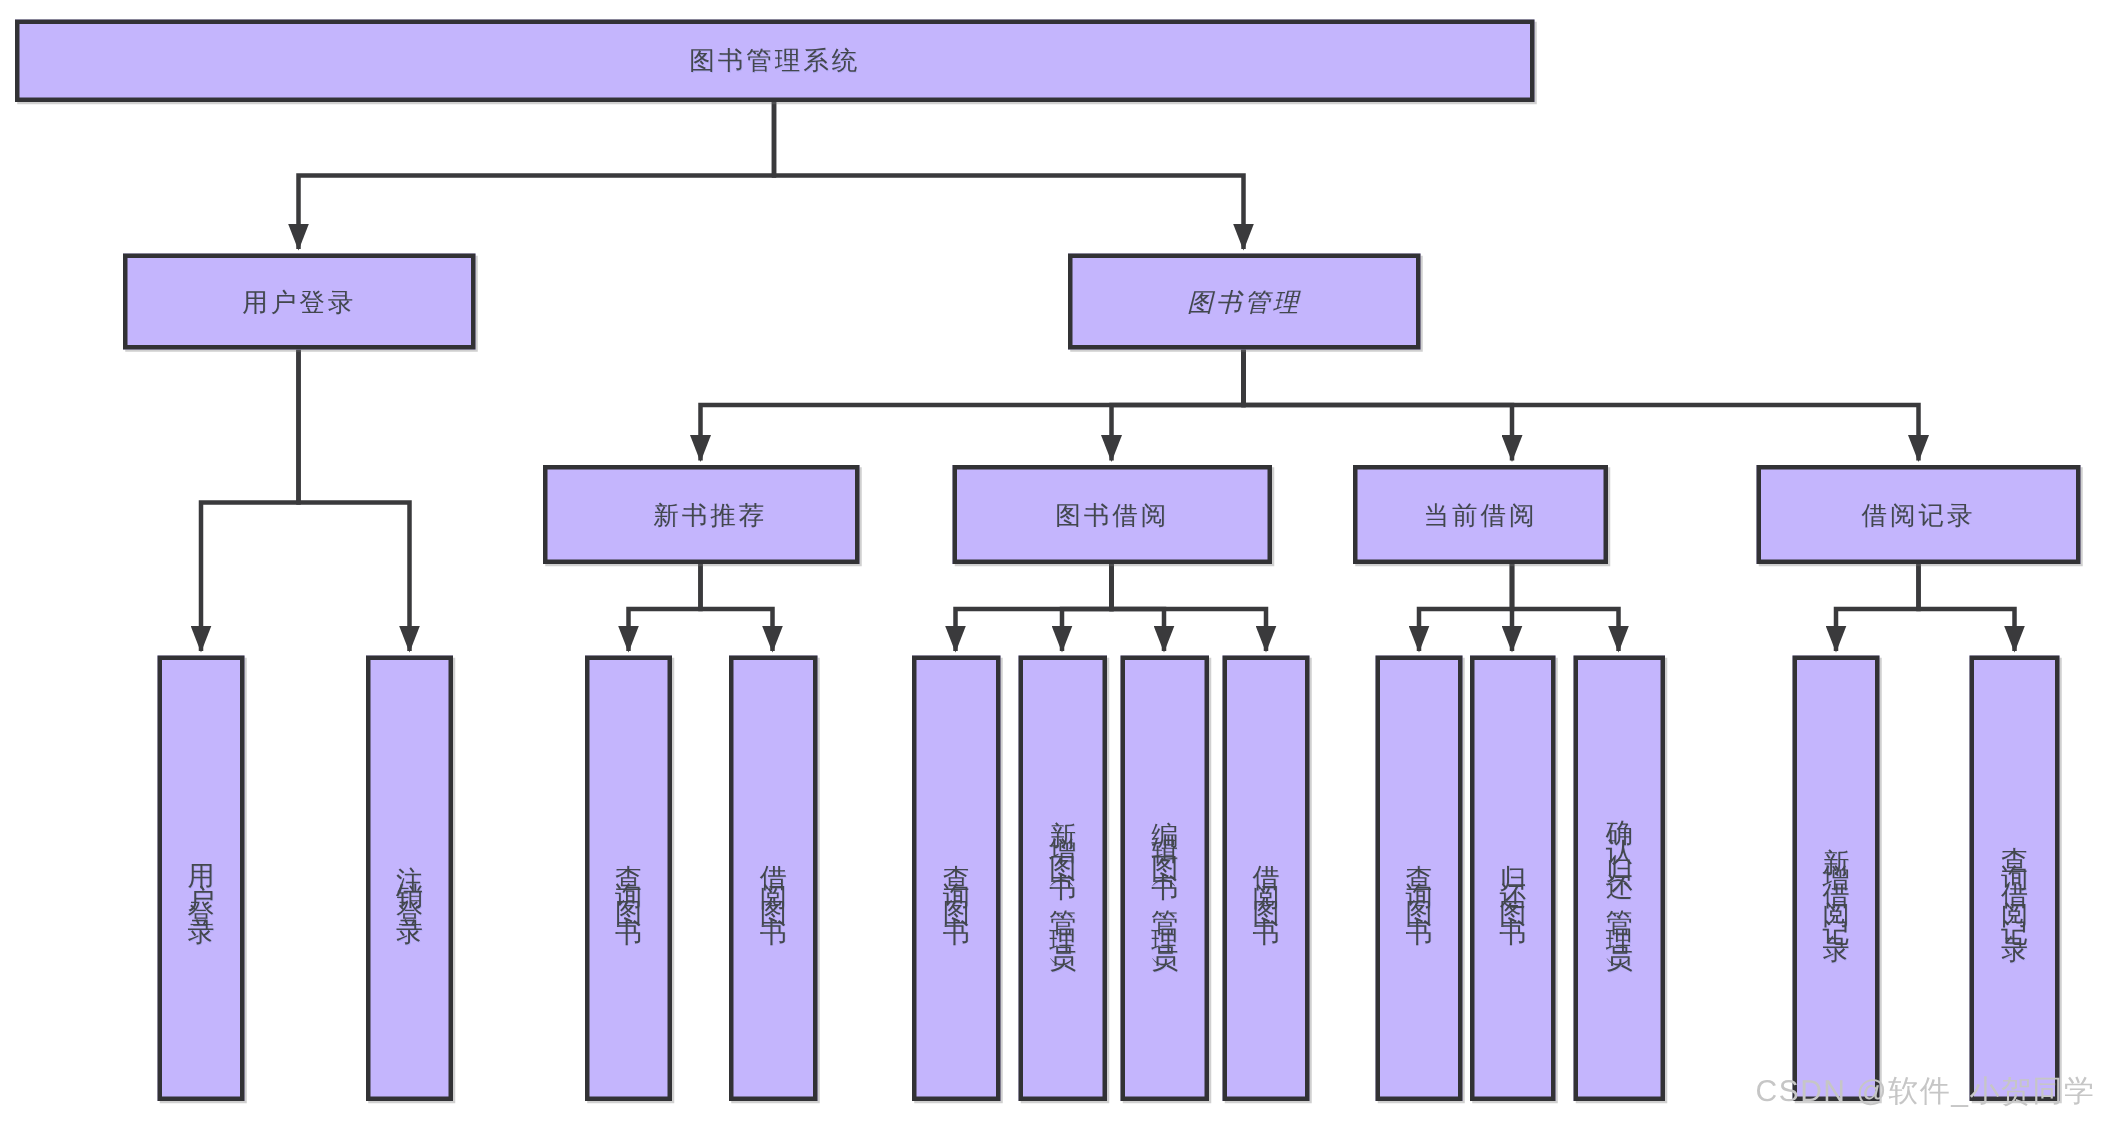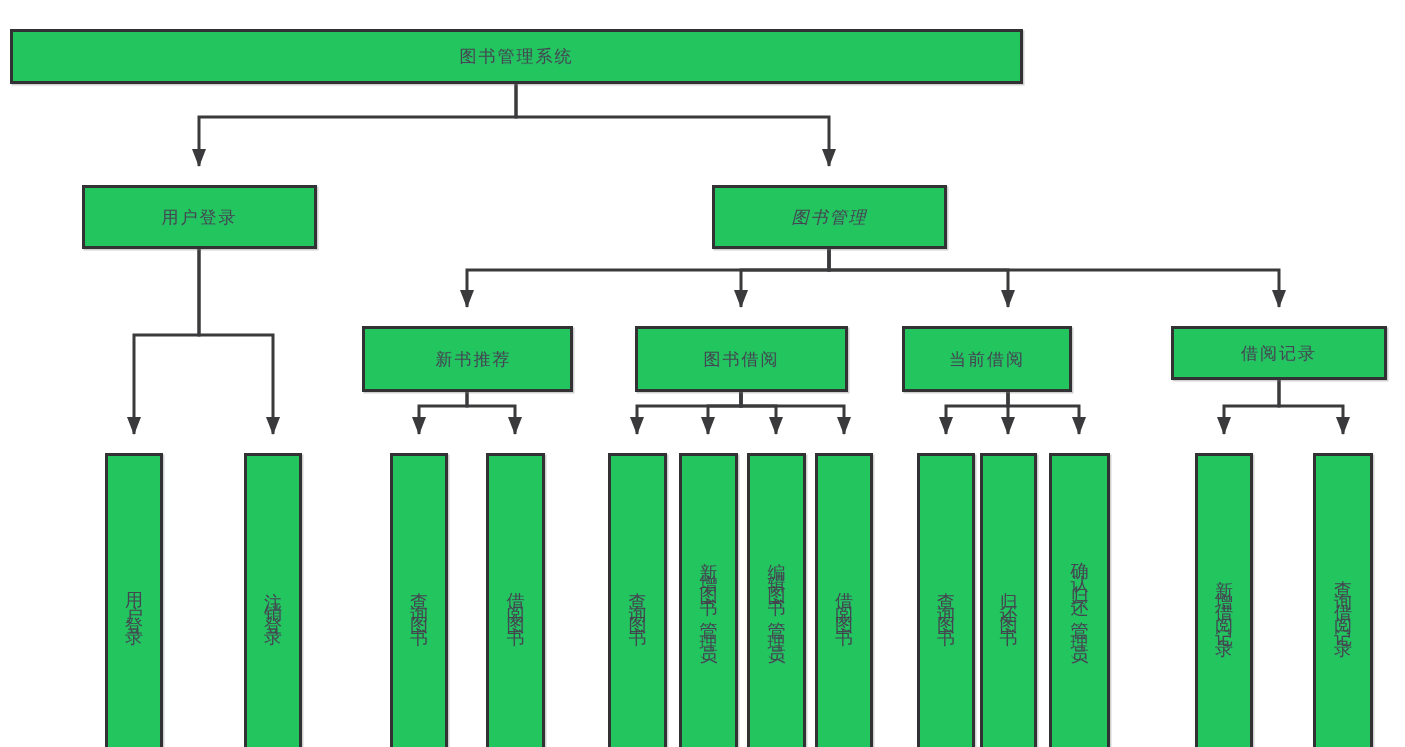--- a/index.html
+++ b/index.html
@@ -25,28 +25,27 @@
   }
   .edge {
     fill: none;
     stroke: #3a3a3c;
     stroke-width: 3;
     stroke-linejoin: miter;
   }
   .node {
     position: absolute;
     box-sizing: border-box;
-    background: #22c55e;
+    background: #c4b5fd;
     border: 3px solid #323235;
     box-shadow: 1.5px 1.5px 0 rgba(120,120,120,0.35);
     display: flex;
     align-items: center;
     justify-content: center;
     color: #43474d;
-    margin-top: 16px;
   }
   .node.h .label {
     font-size: 17px;
     letter-spacing: 2px;
     white-space: nowrap;
     text-shadow: 0.5px 0.5px 0 rgba(90,120,200,0.18);
   }
   .node.v .label {
     writing-mode: vertical-rl;
     text-orientation: mixed;
@@ -111,21 +110,21 @@
       </div>
       <div class="node h" style="left: 362px; top: 310px; width: 211px; height: 66px; padding-left: 12px;">
         <span class="label">新书推荐</span>
       </div>
       <div class="node h" style="left: 635px; top: 310px; width: 213px; height: 66px;">
         <span class="label">图书借阅</span>
       </div>
       <div class="node h" style="left: 902px; top: 310px; width: 170px; height: 66px;">
         <span class="label">当前借阅</span>
       </div>
-      <div class="node h" style="left: 1171px; top: 310px; width: 216px; height: 54px;">
+      <div class="node h" style="left: 1171px; top: 310px; width: 216px; height: 66px;">
         <span class="label">借阅记录</span>
       </div>
       <div class="node v" style="left: 105px; top: 437px; width: 58px; height: 297px;">
         <span class="label">用户登录</span>
       </div>
       <div class="node v" style="left: 244px; top: 437px; width: 58px; height: 297px;">
         <span class="label">注销登录</span>
       </div>
       <div class="node v" style="left: 390px; top: 437px; width: 58px; height: 297px;">
         <span class="label">查询图书</span>
@@ -155,14 +154,15 @@
         <span class="label">确认归还（管理员）</span>
       </div>
       <div class="node v" style="left: 1195px; top: 437px; width: 58px; height: 297px;">
         <span class="label">新增借阅记录</span>
       </div>
       <div class="node v" style="left: 1313px; top: 437px; width: 60px; height: 297px;">
         <span class="label">查询借阅记录</span>
       </div>
     </div>
 
+  <div class="watermark">CSDN @软件_小贺同学</div>
 
 </div>
 
 </body></html>

